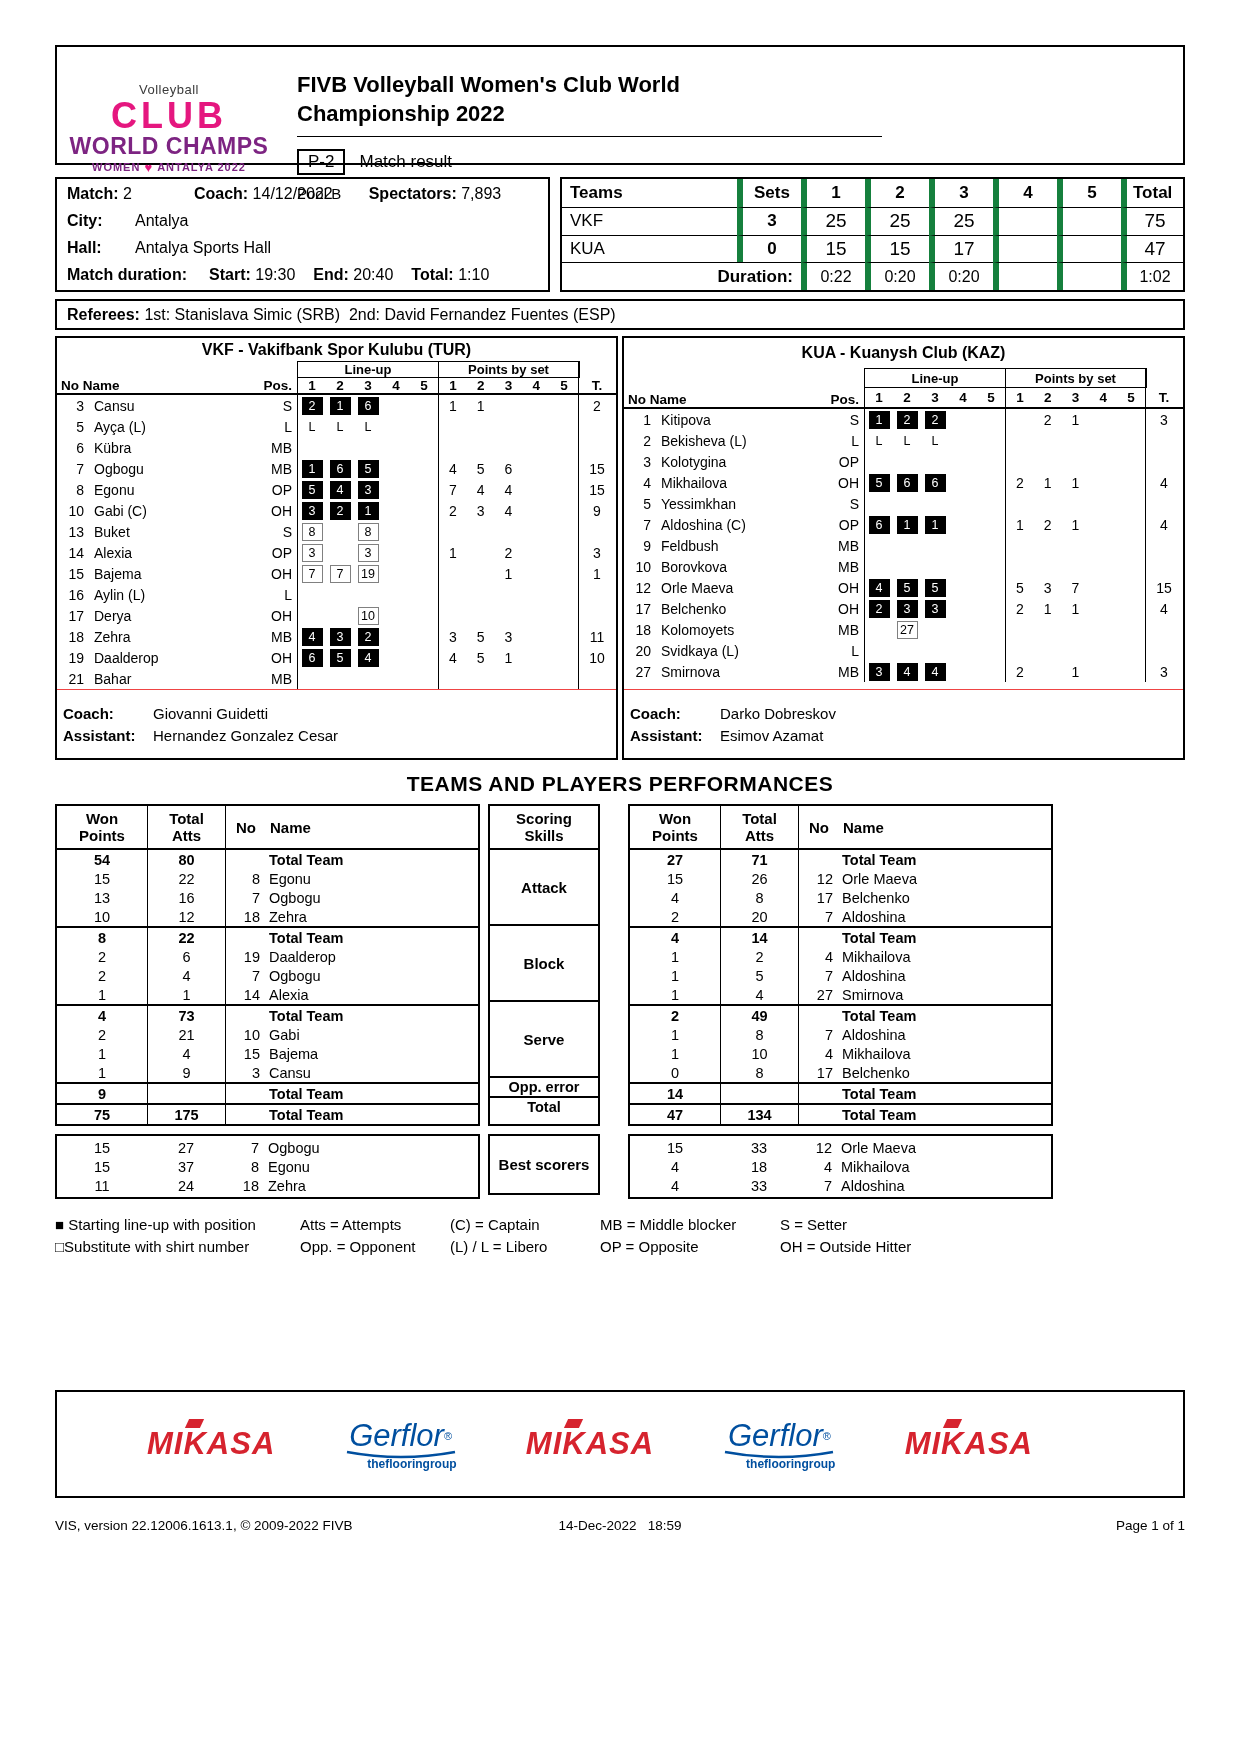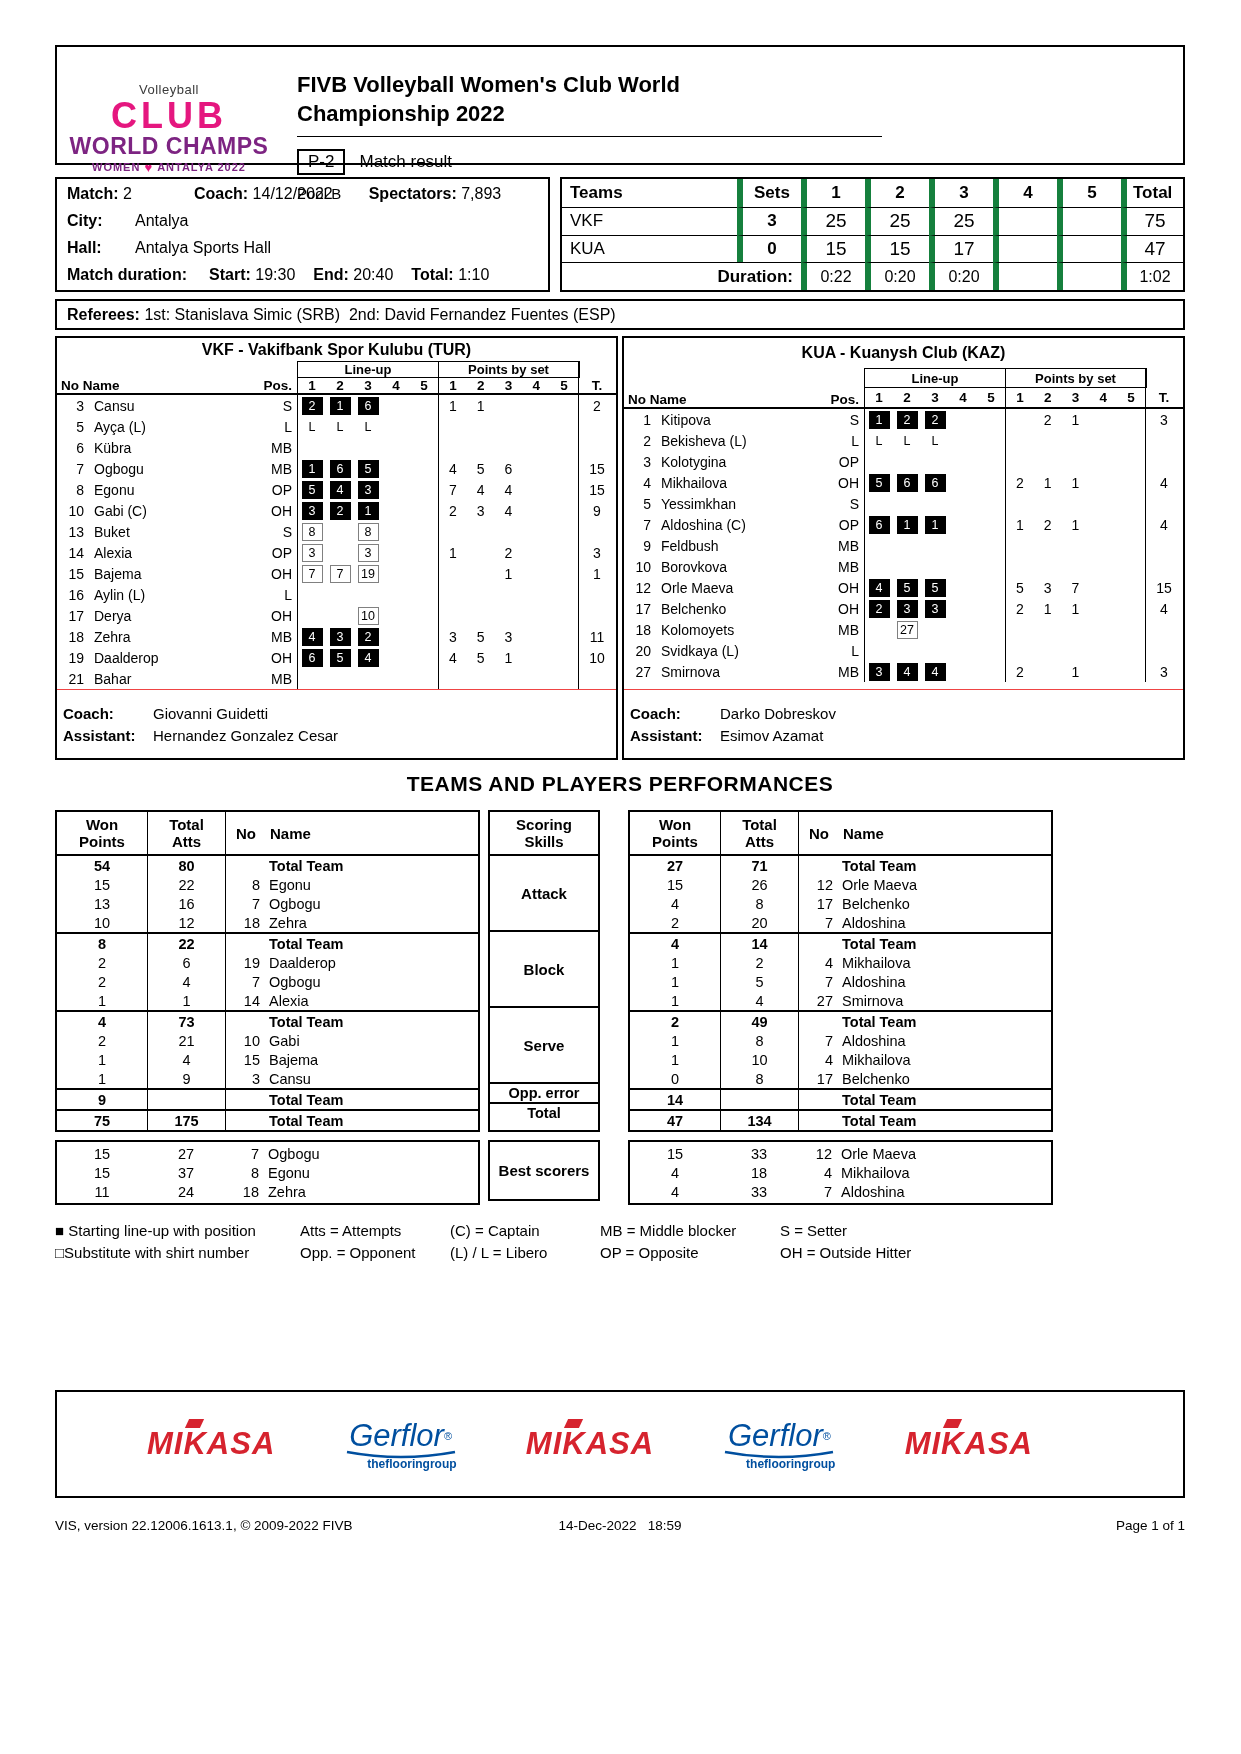--- a/index.html
+++ b/index.html
@@ -75,21 +75,21 @@
   .sq{display:flex;align-items:center;justify-content:center;width:21px;height:18px;font-size:12.5px}
   .cell28 .sq{margin:0 auto}
   .sq[data-s="s"]{background:#000;color:#fff}
   .sq[data-s="b"]{border:1px solid #808080;color:#000}
   .coach-sec{margin-top:auto;border-top:1px solid #ef4444;padding:12px 0;font-size:15px}
   .coach-line{display:flex;height:22px;align-items:center}
   .coach-line .lbl{width:96px;padding-left:6px}
 
   
   .perf-heading{margin-top:12px;text-align:center;font-size:21px;font-weight:bold;letter-spacing:.5px}
-  .perf-main{display:flex;margin-top:14px}
+  .perf-main{display:flex;margin-top:8px}
   .ptable{border:2px solid #000;width:425px}
   .ptable.right{margin-left:28px}
   .pskills{border:2px solid #000;width:112px;margin-left:8px;font-weight:bold;font-size:15px;text-align:center}
   .sk-h{height:42px;display:flex;align-items:center;justify-content:center;line-height:1.15}
   .sk{border-top:2px solid #000;display:flex;align-items:center;justify-content:center}
   .sk.s4{height:76px}
   .sk.s1{height:20px;font-size:14.5px}
   .phead{height:42px;display:flex;font-weight:bold;font-size:15px}
   .p-wp{width:90px;display:flex;align-items:center;justify-content:center}
   .p-ta{width:78px;display:flex;align-items:center;justify-content:center;border-left:1px solid #000}

